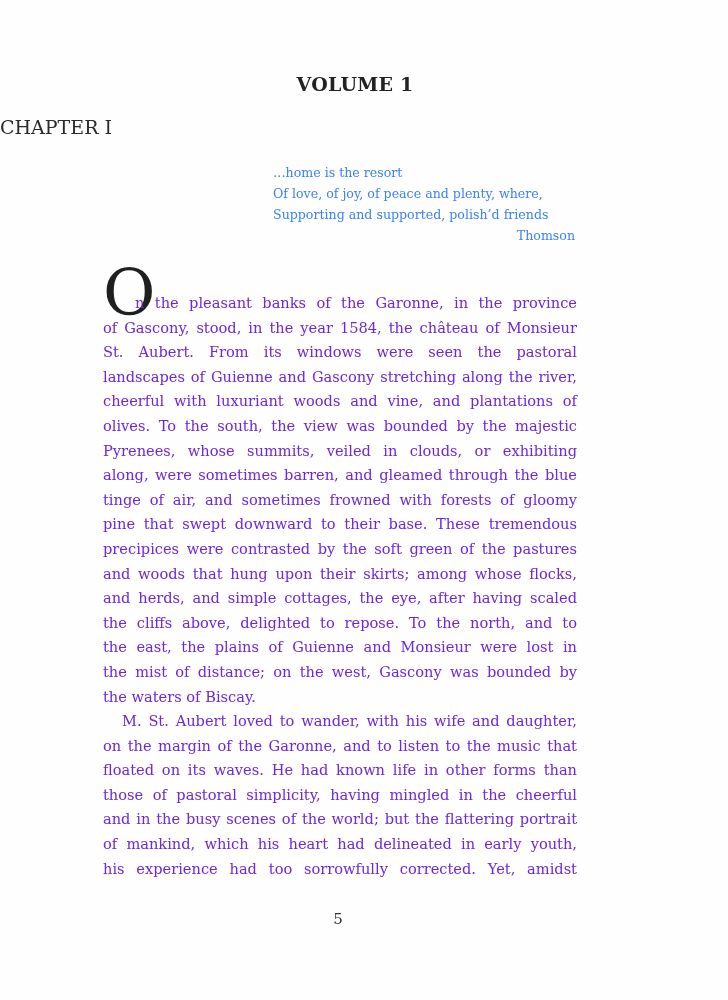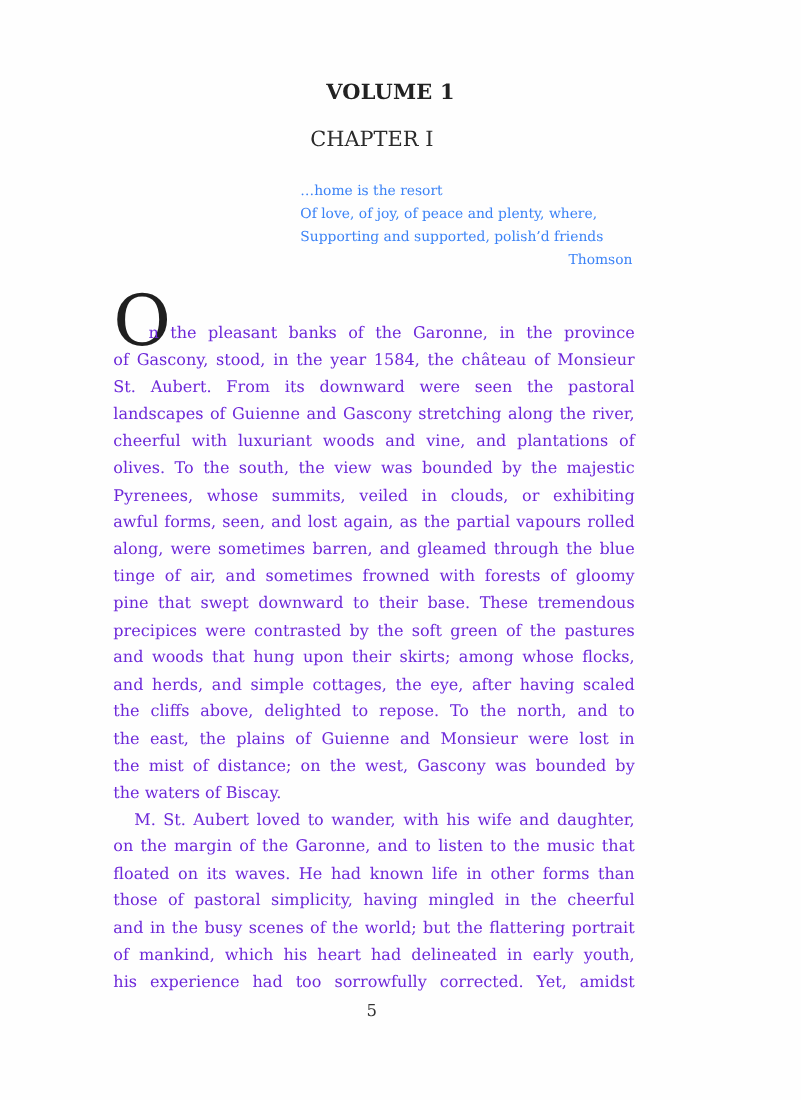--- a/index.html
+++ b/index.html
@@ -1,21 +1,21 @@
 <!DOCTYPE html>
 <html><head>
 <meta charset="utf-8">
 <style>
   html, body { margin: 0; padding: 0; background: #ffffff; }
   body { width: 728px; height: 1000px; position: relative; overflow: hidden;
          font-family: "DejaVu Serif", "Liberation Serif", serif; color: #2b2b2b; }
   .page { position: absolute; left: 0; top: 0; width: 728px; height: 1000px; background: #fefefe; }
   .vol-title { position: absolute; left: 17px; width: 676px; text-align: center; top: 73px;
                font-weight: bold; font-size: 19px; letter-spacing: 0.2px; color: #222; }
-  .chap-title { position: absolute; left: 0; width: 676px; text-align: center; top: 116px;
+  .chap-title { position: absolute; left: 0; width: 676px; text-align: left; top: 116px;
                 font-size: 19px; color: #2a2a2a; }
   .epigraph { position: absolute; left: 273px; top: 162px; width: 302px;
               font-size: 12.6px; line-height: 21px; color: #3b82f6; }
   .epigraph .ln { white-space: nowrap; display: block; }
   .epigraph .attrib { text-align: right; }
   .body-text { position: absolute; left: 103px; top: 291px; width: 474px;
                font-size: 14.6px; color: #6d28d9; }
   .line { display: block; height: 24.6px; line-height: 24.6px; white-space: nowrap;
           text-align: justify; text-align-last: justify; }
   .line.last { text-align-last: left; }
@@ -38,26 +38,25 @@
     <span class="ln">Of love, of joy, of peace and plenty, where,</span>
     <span class="ln">Supporting and supported, polish’d friends</span>
     <span class="ln attrib">Thomson</span>
   </div>
 
   <div class="dropcap">O</div>
 
   <div class="body-text">
     <span class="line first">n the pleasant banks of the Garonne, in the province</span>
     <span class="line">of Gascony, stood, in the year 1584, the château of Monsieur</span>
-    <span class="line">St. Aubert. From its downward were seen the pastoral</span>
+    <span class="line">St. Aubert. From its windows were seen the pastoral</span>
     <span class="line">landscapes of Guienne and Gascony stretching along the river,</span>
     <span class="line">cheerful with luxuriant woods and vine, and plantations of</span>
     <span class="line">olives. To the south, the view was bounded by the majestic</span>
     <span class="line">Pyrenees, whose summits, veiled in clouds, or exhibiting</span>
-    <span class="line">awful forms, seen, and lost again, as the partial vapours rolled</span>
     <span class="line">along, were sometimes barren, and gleamed through the blue</span>
     <span class="line">tinge of air, and sometimes frowned with forests of gloomy</span>
     <span class="line">pine that swept downward to their base. These tremendous</span>
     <span class="line">precipices were contrasted by the soft green of the pastures</span>
     <span class="line">and woods that hung upon their skirts; among whose flocks,</span>
     <span class="line">and herds, and simple cottages, the eye, after having scaled</span>
     <span class="line">the cliffs above, delighted to repose. To the north, and to</span>
     <span class="line">the east, the plains of Guienne and Monsieur were lost in</span>
     <span class="line">the mist of distance; on the west, Gascony was bounded by</span>
     <span class="line last">the waters of Biscay.</span>

